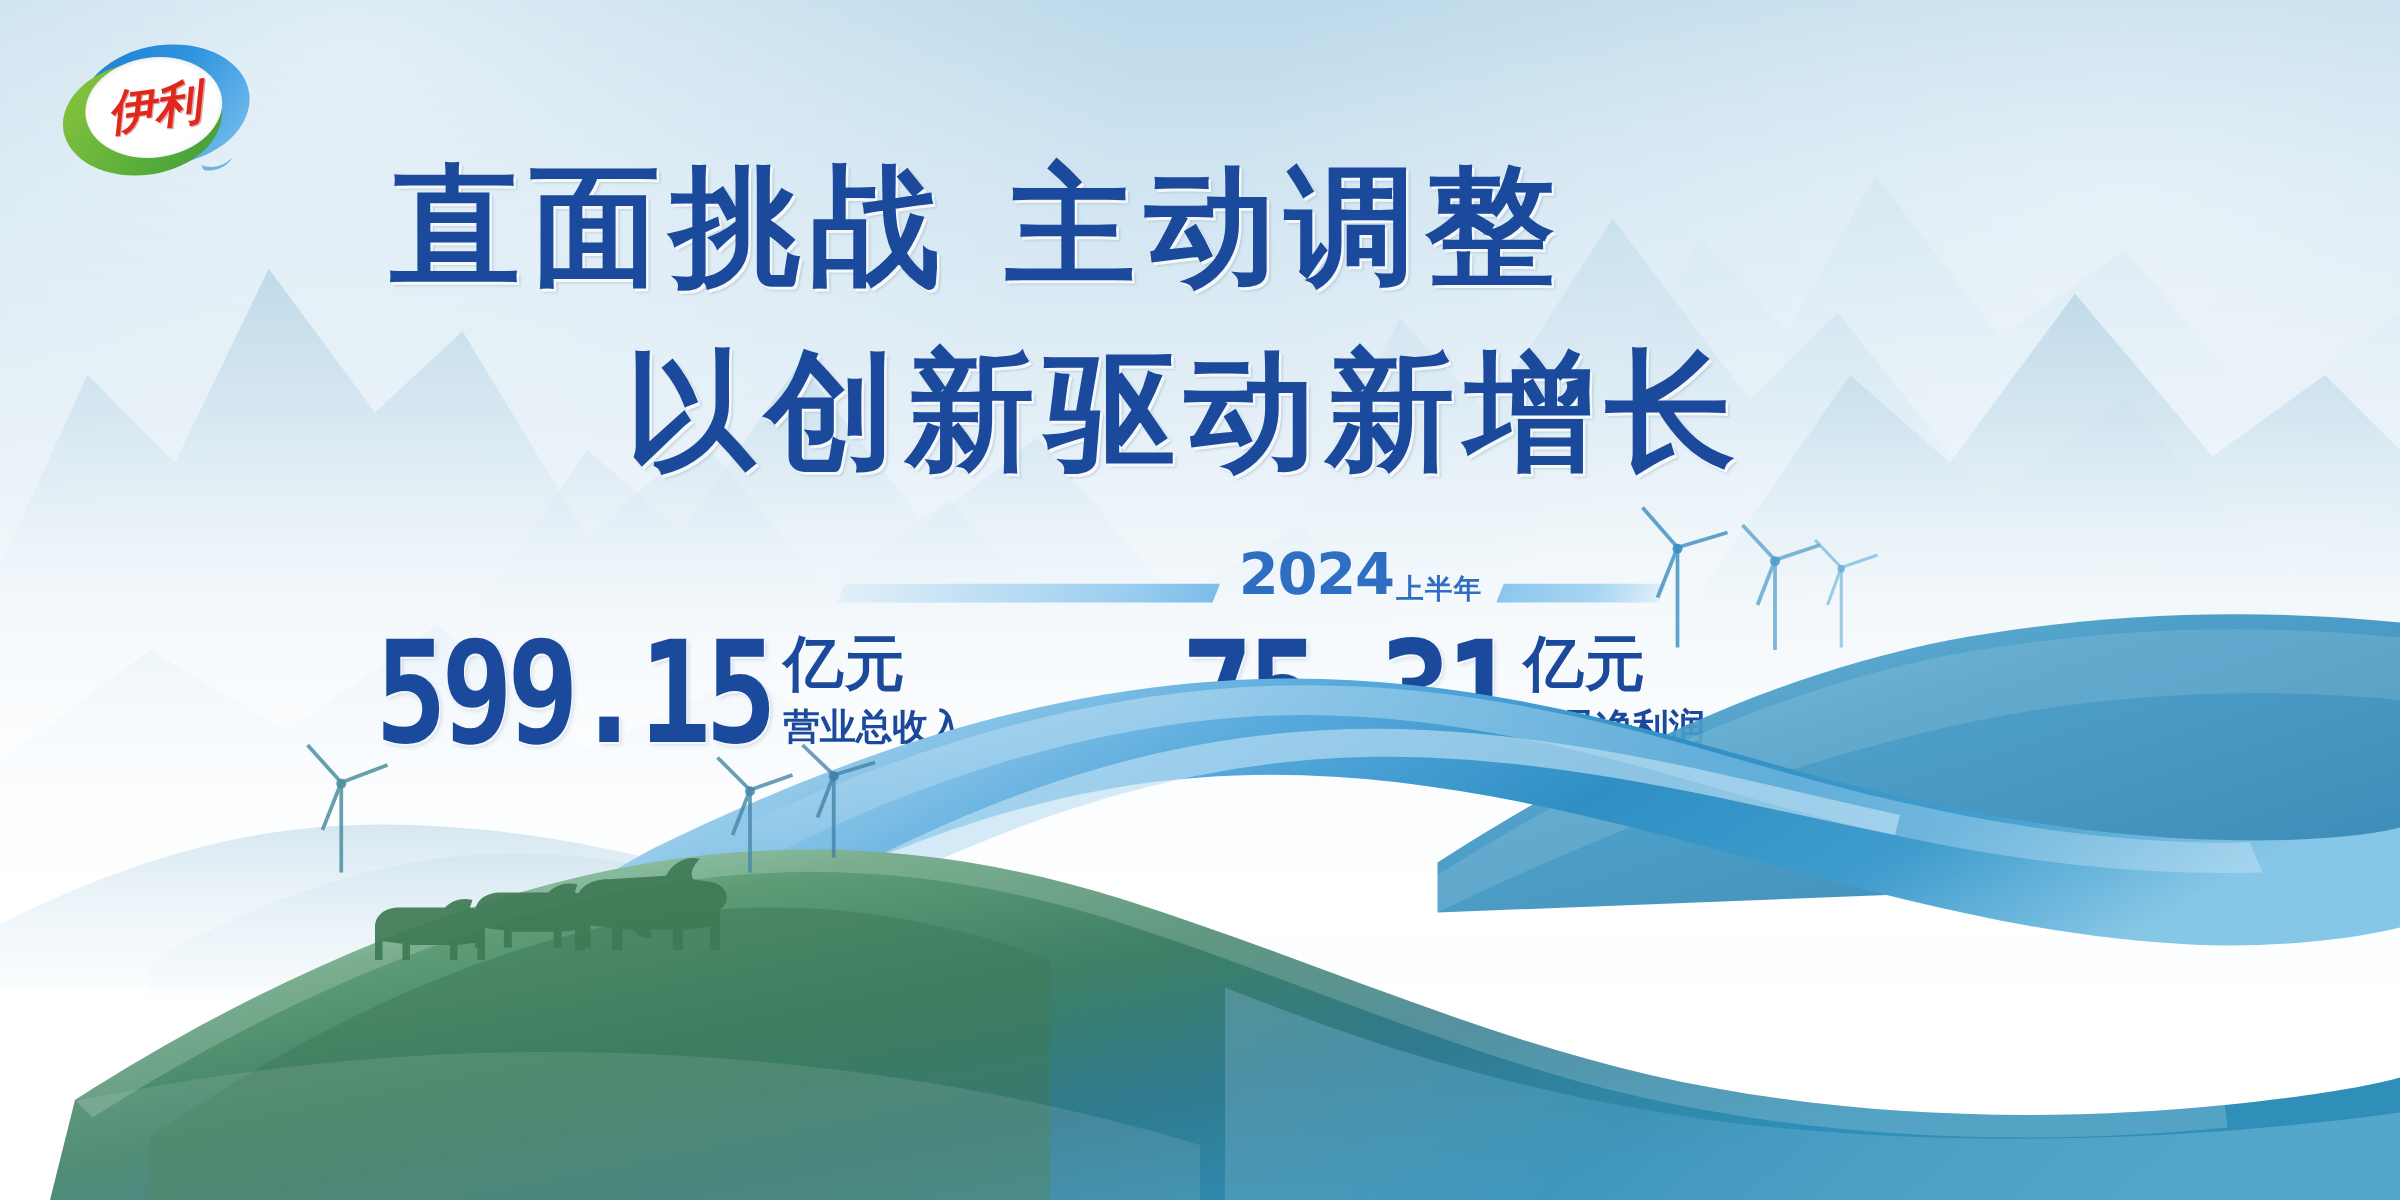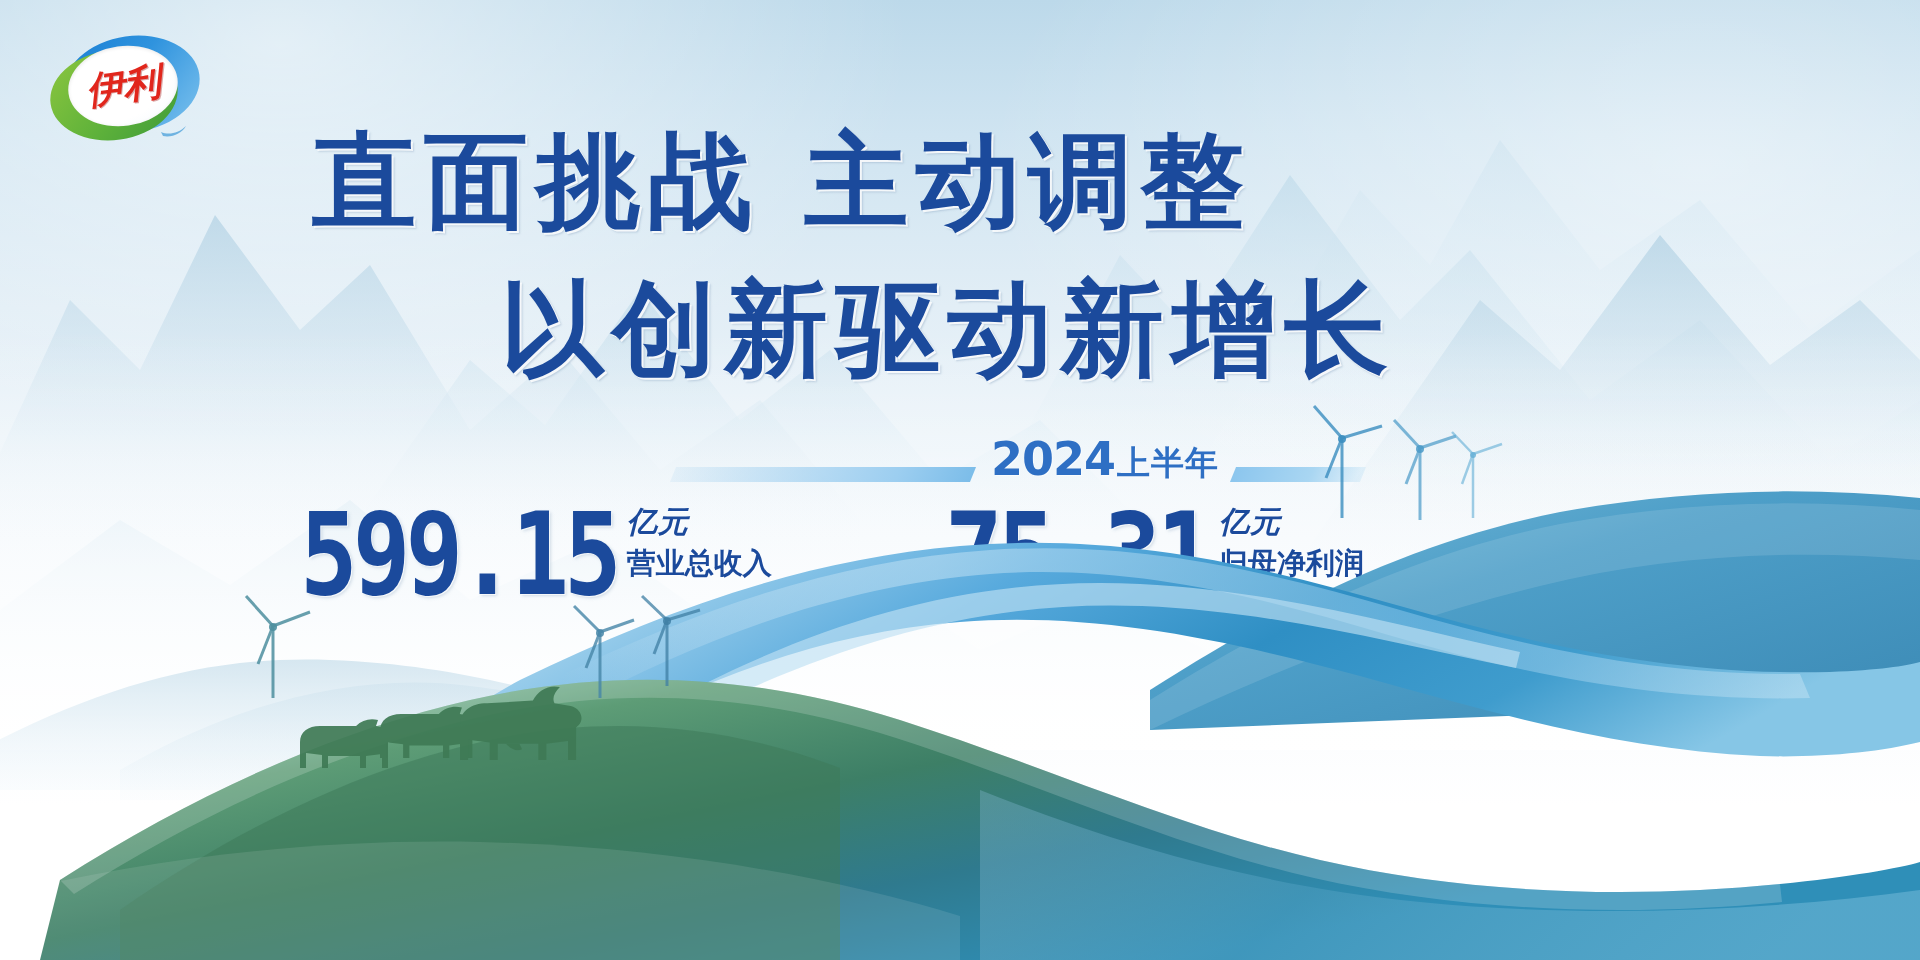--- a/index.html
+++ b/index.html
@@ -121,23 +121,23 @@
   #period-year{
     font-family:"DejaVu Sans","Liberation Sans",sans-serif;
     font-weight:bold;
     font-size:46px;
     color:#2e6fc4;
     letter-spacing:-1px;
     line-height:1;
     text-shadow:1px 1px 0 rgba(255,255,255,.6);
   }
   #period-half{
-    font-family:Liberation Mono, monospace;
-    font-weight:bold;
-    font-size:33px;
+    font-family:Liberation Sans, sans-serif;
+    font-weight:bold;
+    font-size:22px;
     color:#2e6fc4;
     margin-left:2px;
     letter-spacing:1px;
     line-height:1;
     text-shadow:1px 1px 0 rgba(255,255,255,.6);
   }
 
   
   #stats{
     position:absolute; left:0; top:496px; width:1920px; height:140px;
@@ -164,26 +164,25 @@
     padding-top:2px;
   }
   .stat-right{
     display:flex; flex-direction:column;
     margin-left:10px;
     padding-top:10px;
   }
   .stat-unit{
     font-family:"DejaVu Sans","Liberation Sans",sans-serif;
     font-weight:bold;
-    font-size:30px;
+    font-size:48px;
     color:#1b4a9c;
     line-height:1.05;
     letter-spacing:1px;
     text-shadow:1px 1px 0 rgba(255,255,255,.7);
-    font-style:italic;
   }
   .stat-label{
     font-family:"DejaVu Sans","Liberation Sans",sans-serif;
     font-weight:bold;
     font-size:29px;
     color:#1b4a9c;
     line-height:1.05;
     margin-top:10px;
     letter-spacing:0px;
     text-shadow:1px 1px 0 rgba(255,255,255,.7);

